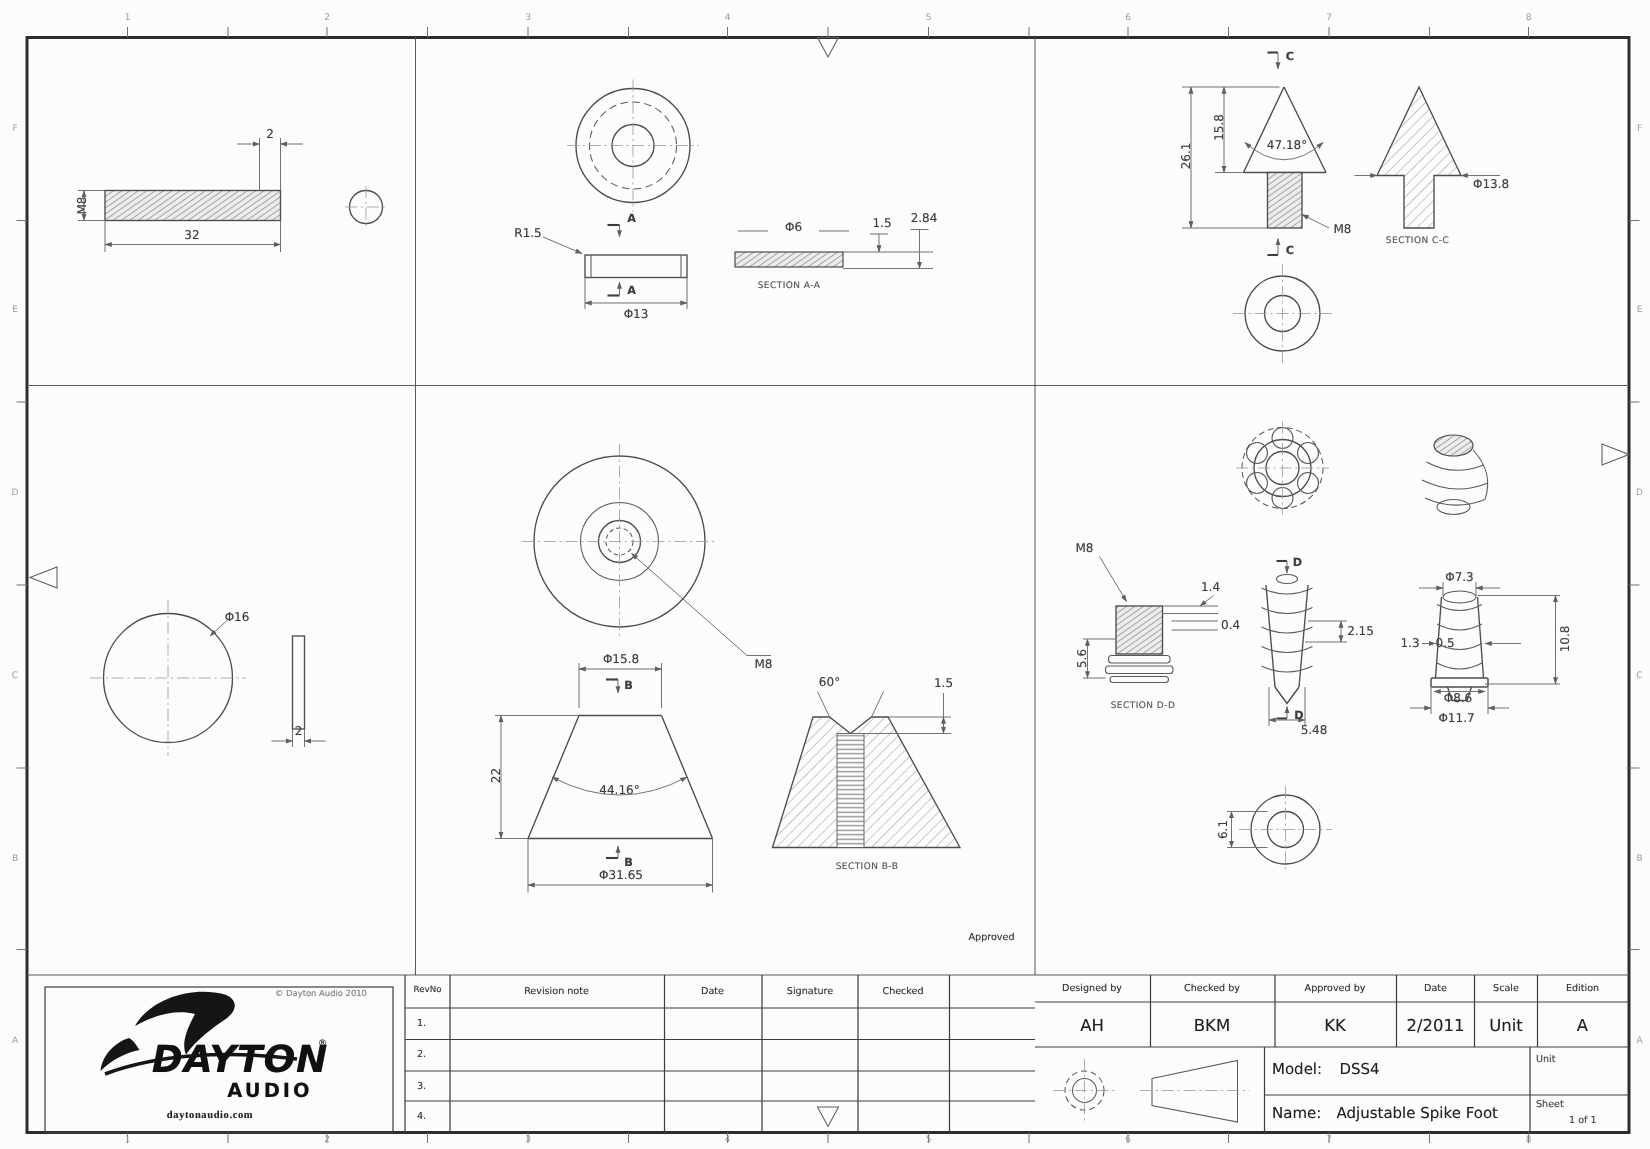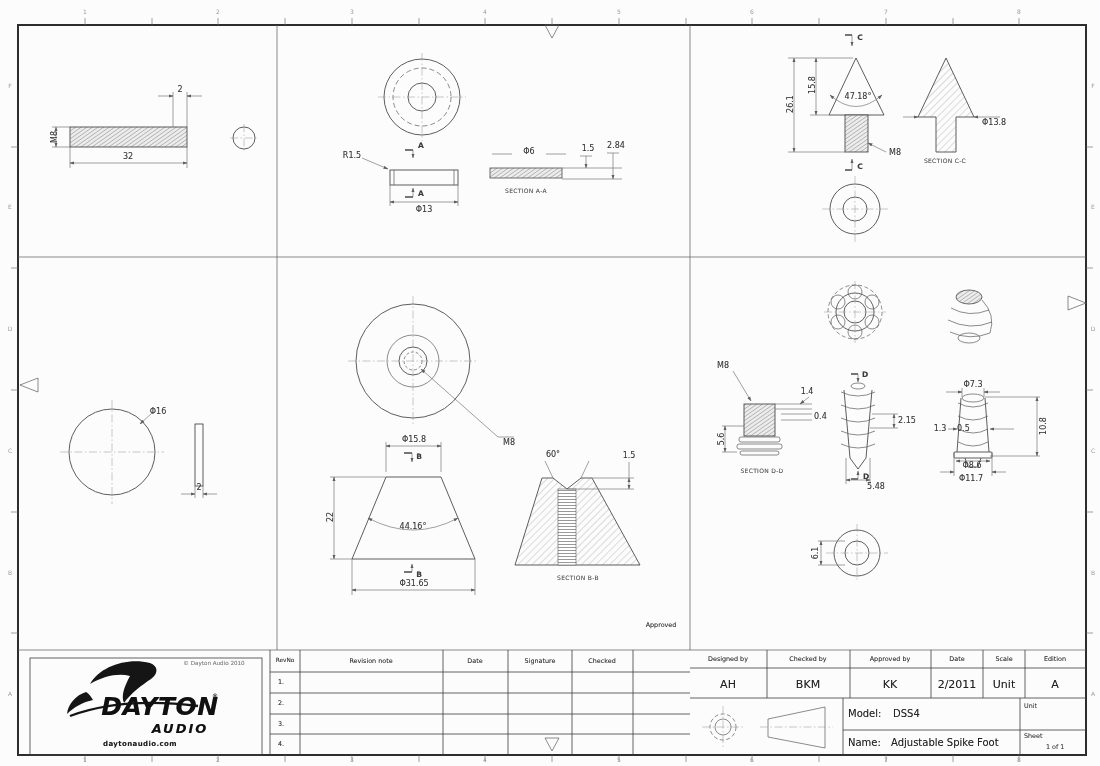--- a/index.html
+++ b/index.html
@@ -25,22 +25,22 @@
   .arr { font-size:7.5px; font-weight:bold; }
   .zone{ font-size:6px; color:#9c9c9c; text-shadow:none; }
   .hdr { font-size:6.4px; color:#333; }
   .hdr6{ font-size:5.8px; color:#333; }
   .val { font-size:11px; color:#222; }
   .model{ font-size:10px; color:#222; }
   .tiny{ font-size:6.4px; color:#444; }
   .copy{ font-size:5.6px; color:#8a8a8a; }
   .brand{ font-size:25px; font-weight:bold; font-style:italic; color:#101010; letter-spacing:.5px; }
   .reg { font-size:6px; color:#101010; }
-  .sub { font-size:13px; font-weight:bold; font-style:italic; color:#101010; letter-spacing:2px; }
-  .web { font-size:7px; font-weight:bold; color:#1c1c1c; letter-spacing:.4px; }
+  .sub { font-size:13px; font-weight:bold; color:#101010; letter-spacing:2px; }
+  .web { font-size:7px; font-weight:bold; color:#1c1c1c; letter-spacing:.4px;font-family:Liberation Serif, serif; }
 </style>
 </head>
 <body>
 
 <div class="sheet">
 
 <svg class="lines" width="1100" height="766" viewBox="0 0 1100 766">
   <defs>
     <marker id="ar" viewBox="0 0 10 10" refX="9.2" refY="5" markerWidth="7.5" markerHeight="7.5" orient="auto-start-reverse">
       <path d="M0,1.6 L10,5 L0,8.4 z" fill="#5f5f5f"></path>

